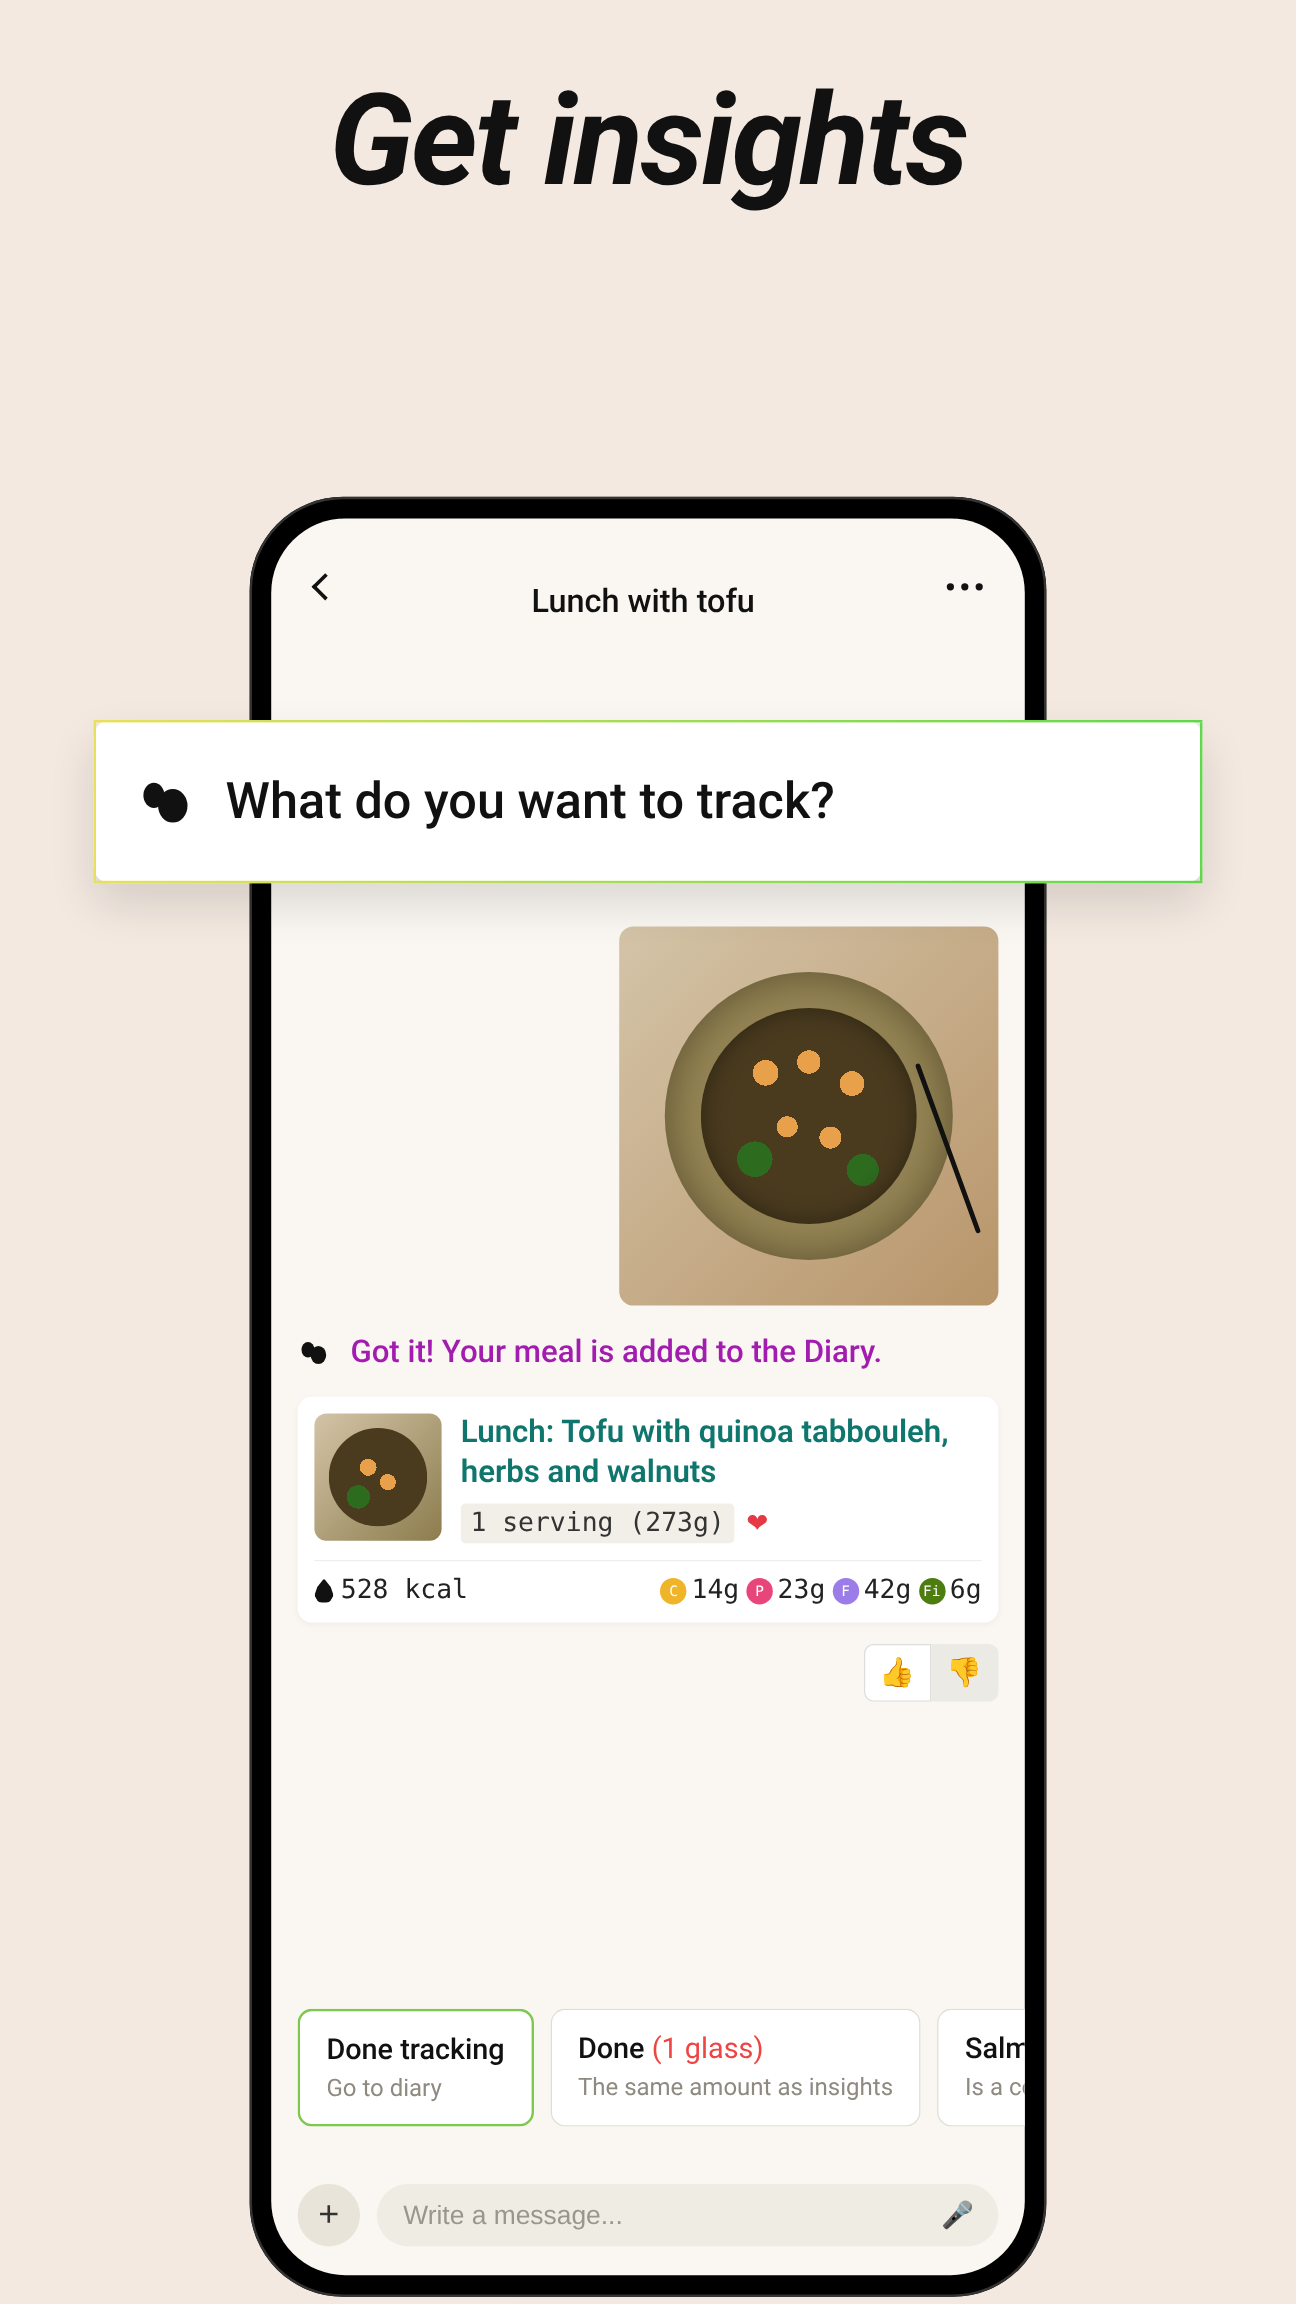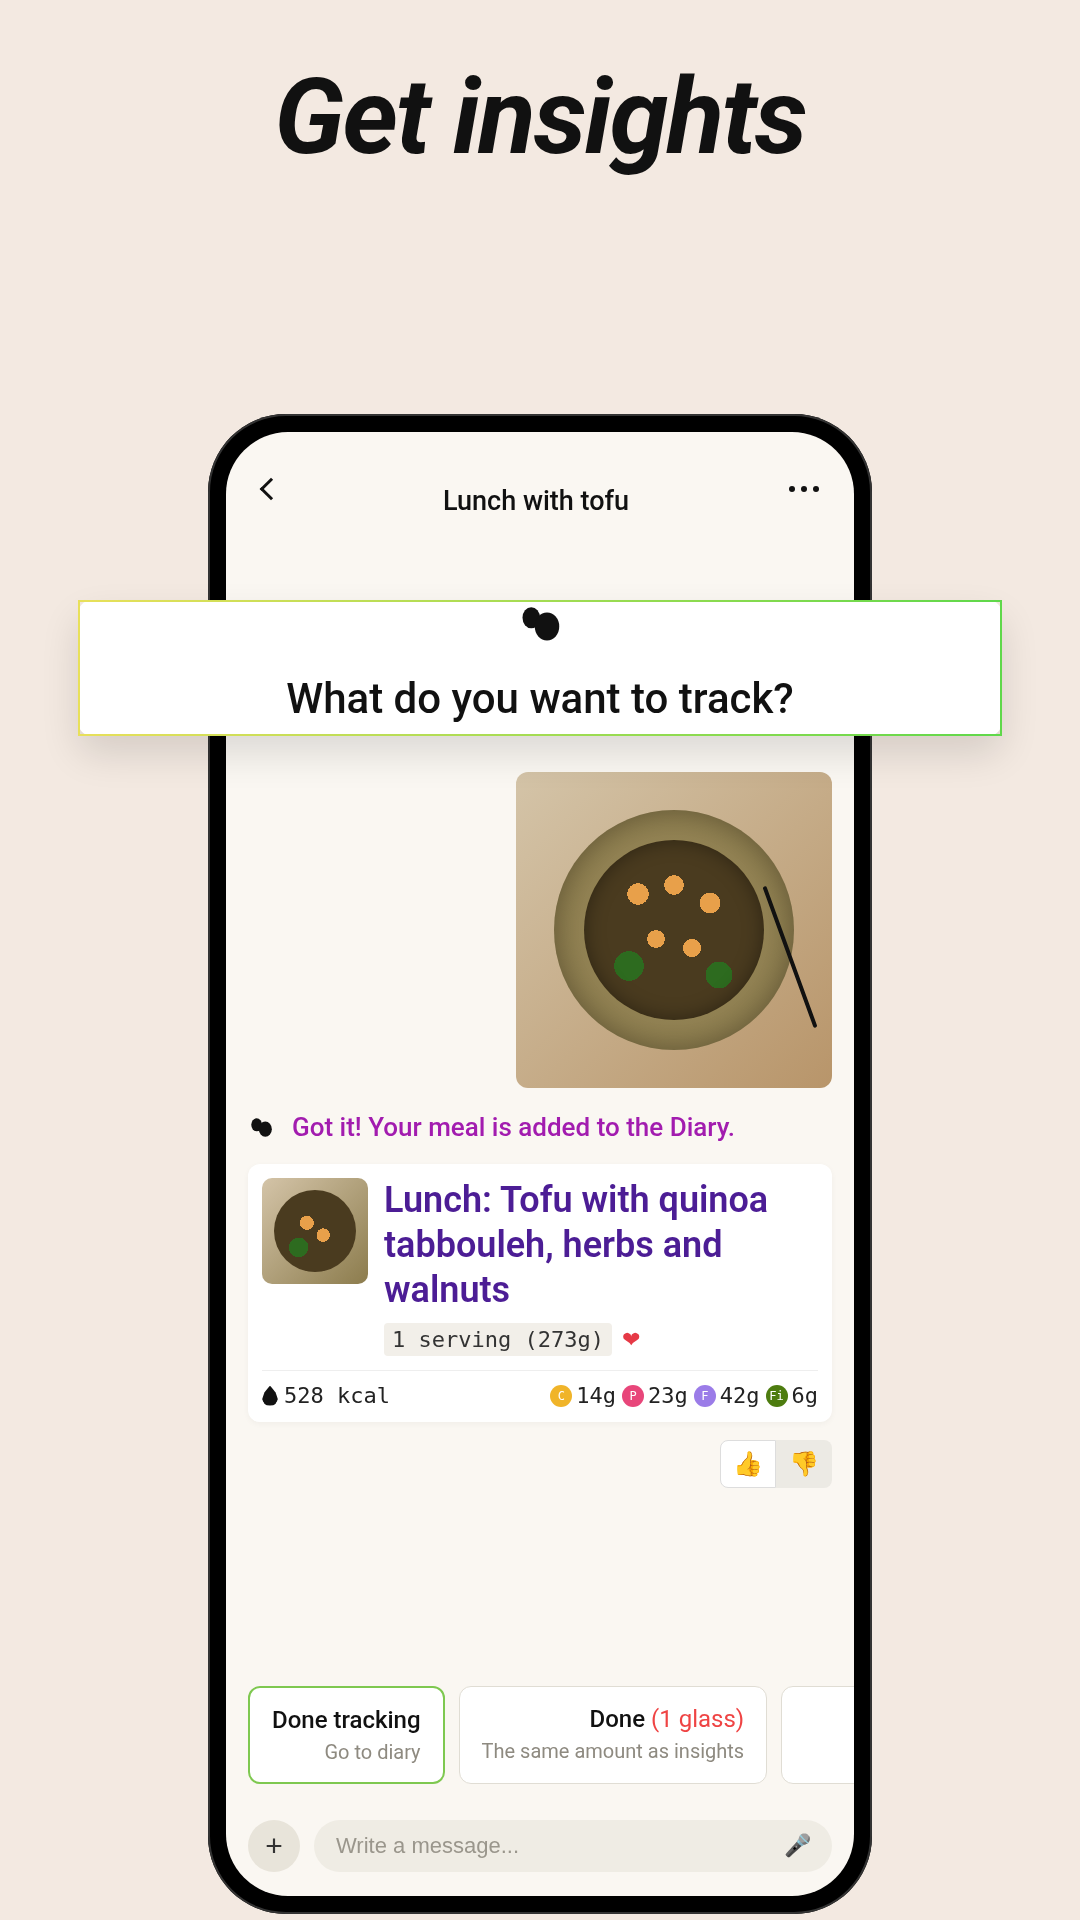--- a/index.html
+++ b/index.html
@@ -83,21 +83,20 @@
     background: #fff;
     border-radius: 14px;
     border: 2px solid;
     border-image: linear-gradient(90deg, #e8e05a, #5fd84a) 1;
     box-shadow: 0 18px 38px rgba(0,0,0,0.12);
     display: flex;
     align-items: center;
     padding: 0 36px;
     gap: 30px;
     z-index: 20;
-    flex-direction: column;
   }
   .overlay-text {
     font-size: 42px;
     font-weight: 500;
     color: #111;
   }
   .leaf-icon {
     width: 42px; height: 42px;
     position: relative;
     flex: 0 0 42px;
@@ -194,23 +193,23 @@
   }
   .meal-thumb::before{
     content:""; position:absolute; inset:12px; border-radius:50%;
     background: radial-gradient(circle at 40% 40%, #e8a04a 10%, transparent 10%),
                 radial-gradient(circle at 60% 55%, #e8a04a 10%, transparent 10%),
                 radial-gradient(circle at 30% 70%, #2d6b1f 12%, transparent 12%),
                 #4a3b1f;
   }
   .meal-info { flex: 1; }
   .meal-title {
-    font-size: 36px;
+    font-size: 26px;
     font-weight: 600;
-    color: #4c1d95;
+    color: #0f766e;
     line-height: 1.25;
   }
   .meal-serving {
     margin-top: 10px;
     display: flex;
     align-items: center;
     gap: 10px;
   }
   .serving-pill {
     font-family: ui-monospace, Menlo, Consolas, monospace;
@@ -263,26 +262,25 @@
     font-size: 24px;
     background: #eceae4;
     border: none;
   }
   .fb-btn.up { background:#fff; border:1px solid #ddd; border-radius:8px 0 0 8px; }
   .fb-btn.down { border-radius:0 8px 8px 0; }
 
   
   .chips {
     position: absolute;
-    bottom: 112px;
+    bottom: 124px;
     left: 22px; right: 0;
     display: flex;
     gap: 14px;
     overflow: hidden;
-    text-align: right;
   }
   .chip {
     background: #fff;
     border: 1px solid #e0ddd4;
     border-radius: 12px;
     padding: 18px 22px;
     min-width: 190px;
     flex: 0 0 auto;
   }
   .chip.active { border: 2px solid #7ec850; }

